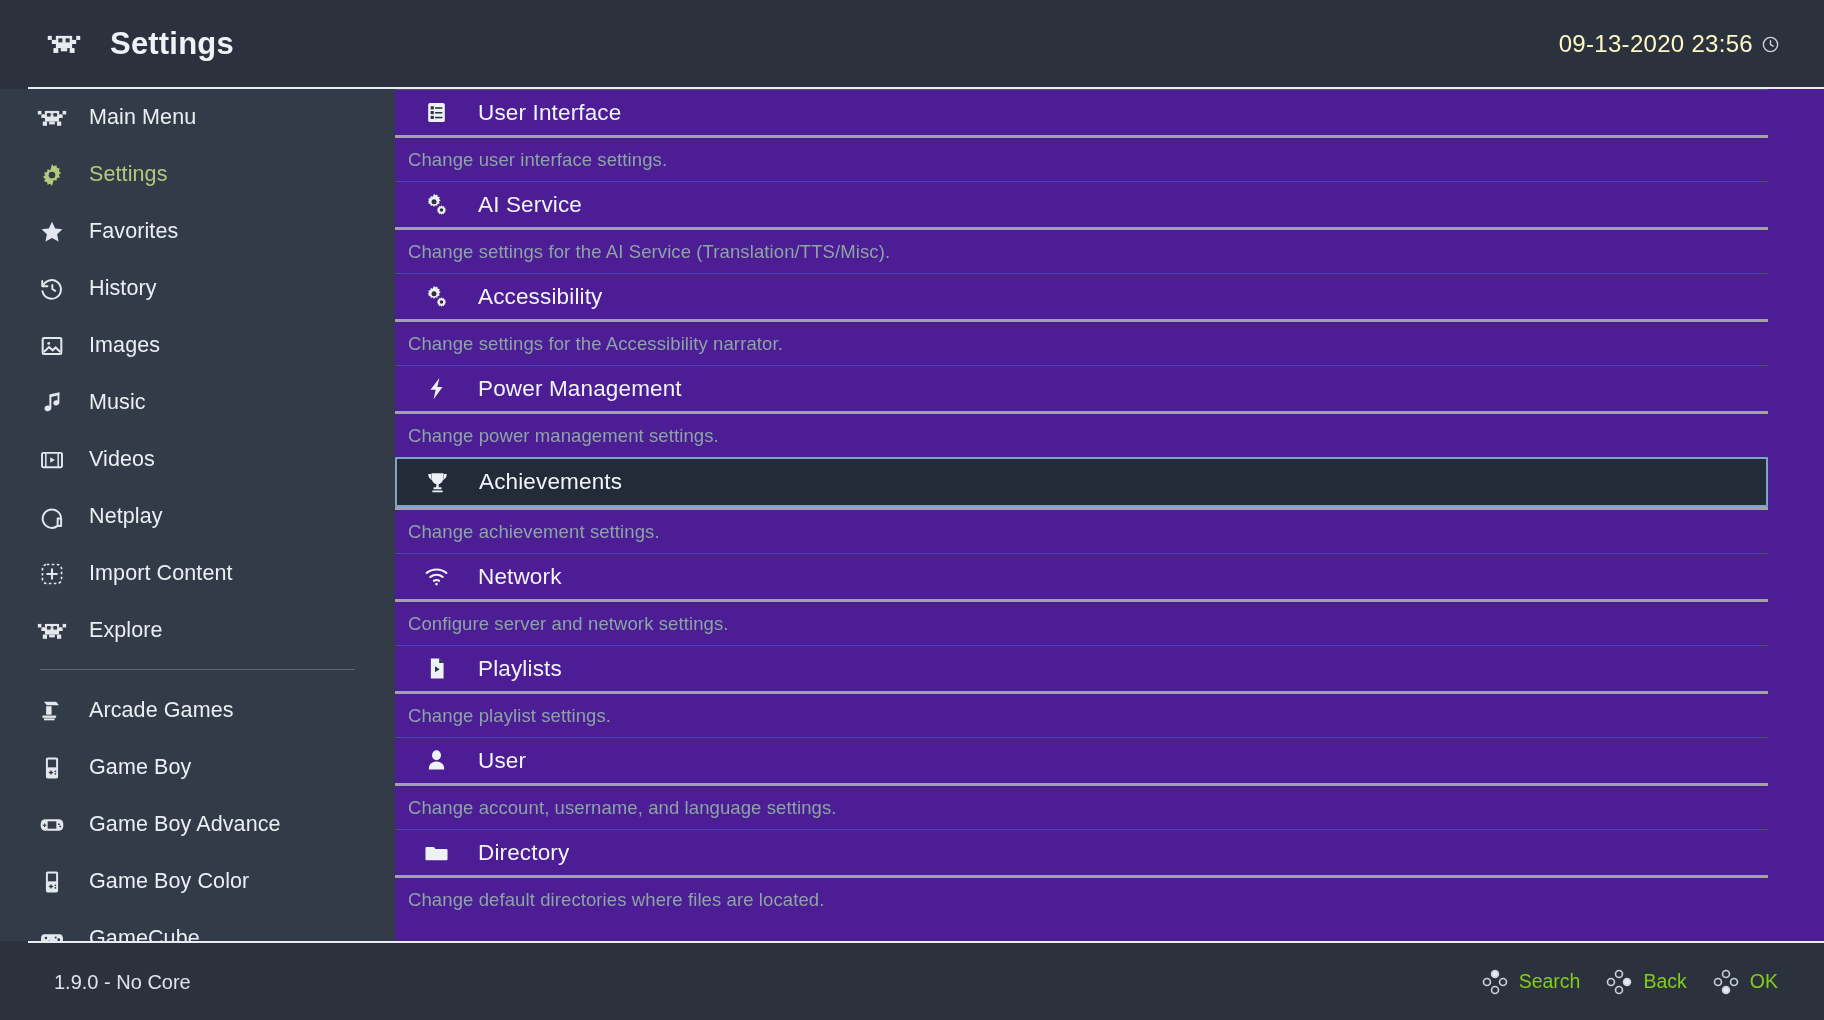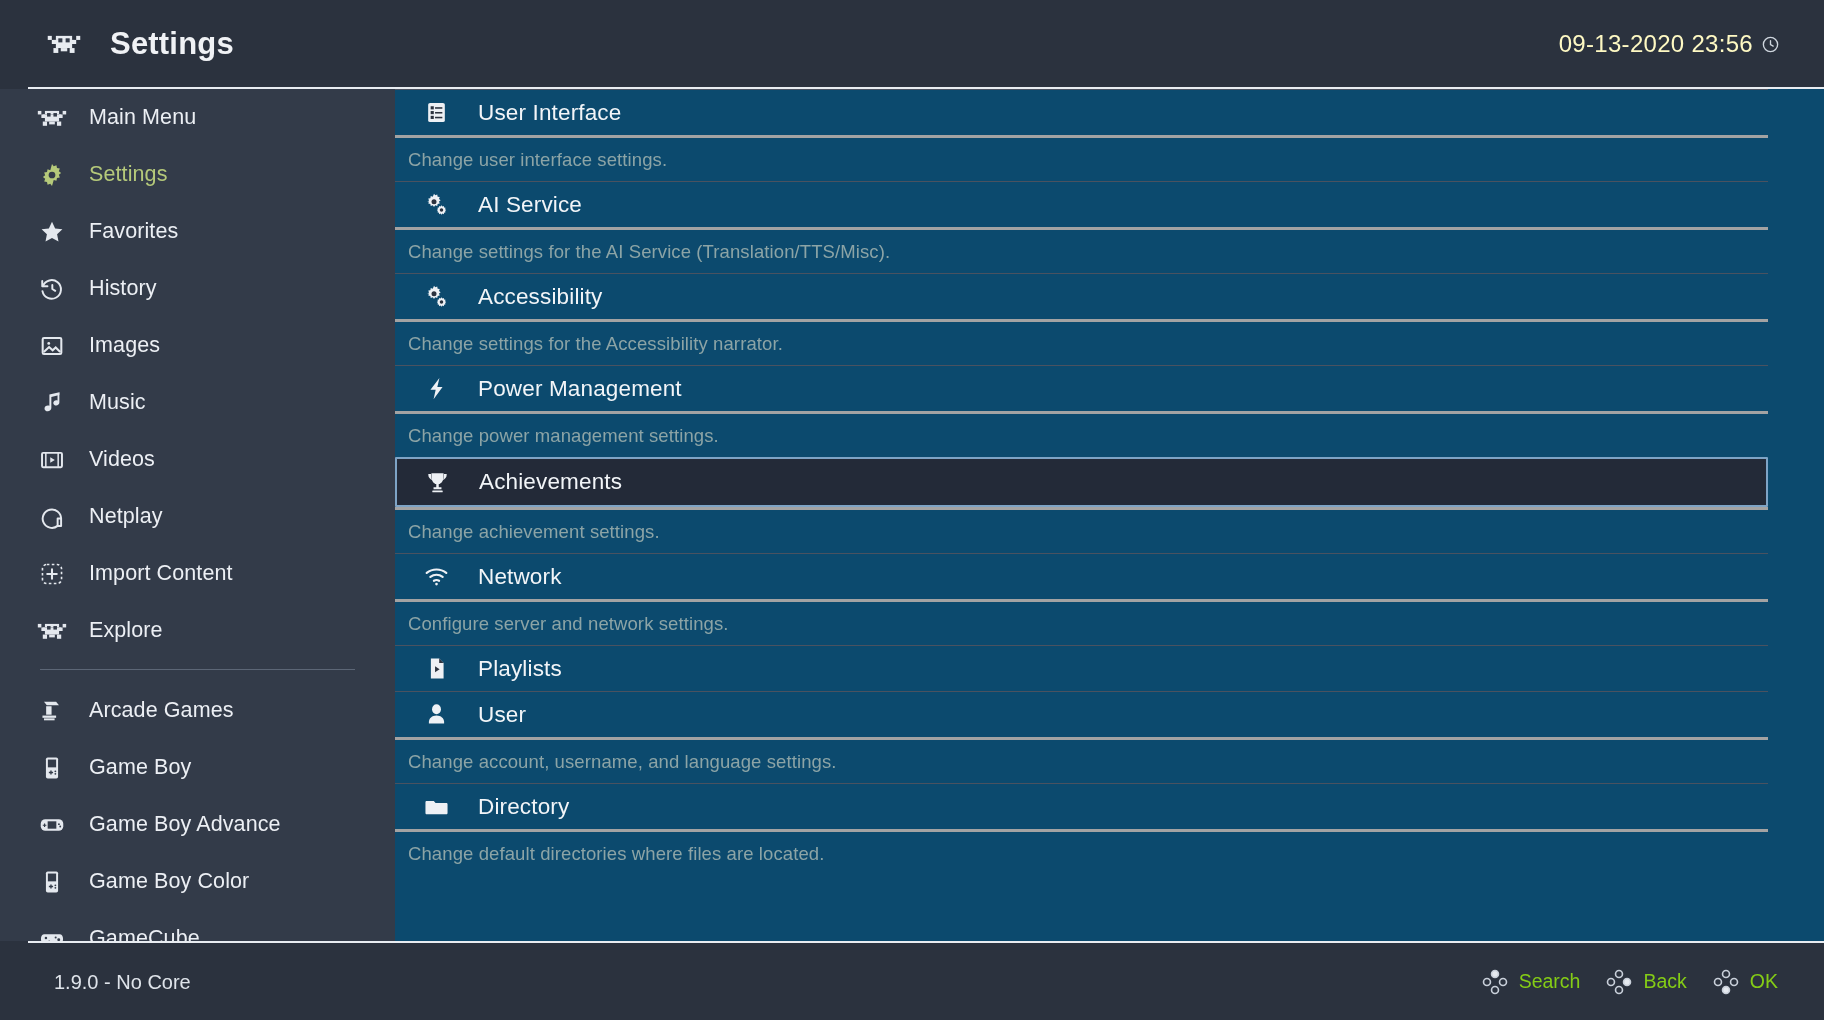--- a/index.html
+++ b/index.html
@@ -58,21 +58,21 @@
   .side-item.active .side-ico { color: #b5c97a; }
   #side-divider {
     margin: 10px 40px 12px 40px; height: 1px; background: #5c6676;
   }
   .side-item.console { height: 57px; }
   .side-item.console .side-label { font-size: 21.5px; }
 
   
   #main {
     position: absolute; left: 395px; top: 89px; width: 1429px; height: 852px;
-    background: #0c4a6e; overflow: hidden;
+    background: #4c1d95; overflow: hidden;
   }
   #list { position: relative; padding-top: 0px; }
   .entry { position: relative; }
   .row-title {
     position: relative; height: 46px; display: flex; align-items: center;
     margin: 0 56px 0 0; padding-left: 0px;
     border-top: 1px solid #4c5costly;
   }
   .row-title { border-top: 1px solid #4a5260; }
   .row-title .tico {
@@ -446,20 +446,23 @@
           <div class="row-title">
             <span class="tico">
               <svg viewBox="0 0 24 24" width="25" height="25" fill="currentColor" stroke="none">
                 <path d="M6.6 2.4h8l4.2 4.2v15H6.6z"></path>
                 <path d="M14.6 2.4l4.2 4.2h-4.2z" fill="#2b323e"></path>
                 <path d="M10.6 9.8l4.4 2.9-4.4 2.9z" fill="#2b323e"></path>
               </svg>
             </span>
             <span class="tlabel">Playlists</span>
           </div>
+          <div class="row-sub">
+            <span>Change playlist settings.</span>
+          </div>
         </div>
         <div class="entry">
           <div class="row-title">
             <span class="tico">
               <svg viewBox="0 0 24 24" width="25" height="25" fill="currentColor" stroke="none">
                 <ellipse cx="12" cy="7" rx="4.3" ry="4.8"></ellipse>
                 <path d="M12 13c4.3 0 7.3 2.8 7.3 6.2v1.4H4.7v-1.4C4.7 15.8 7.7 13 12 13z"></path>
               </svg>
             </span>
             <span class="tlabel">User</span>

